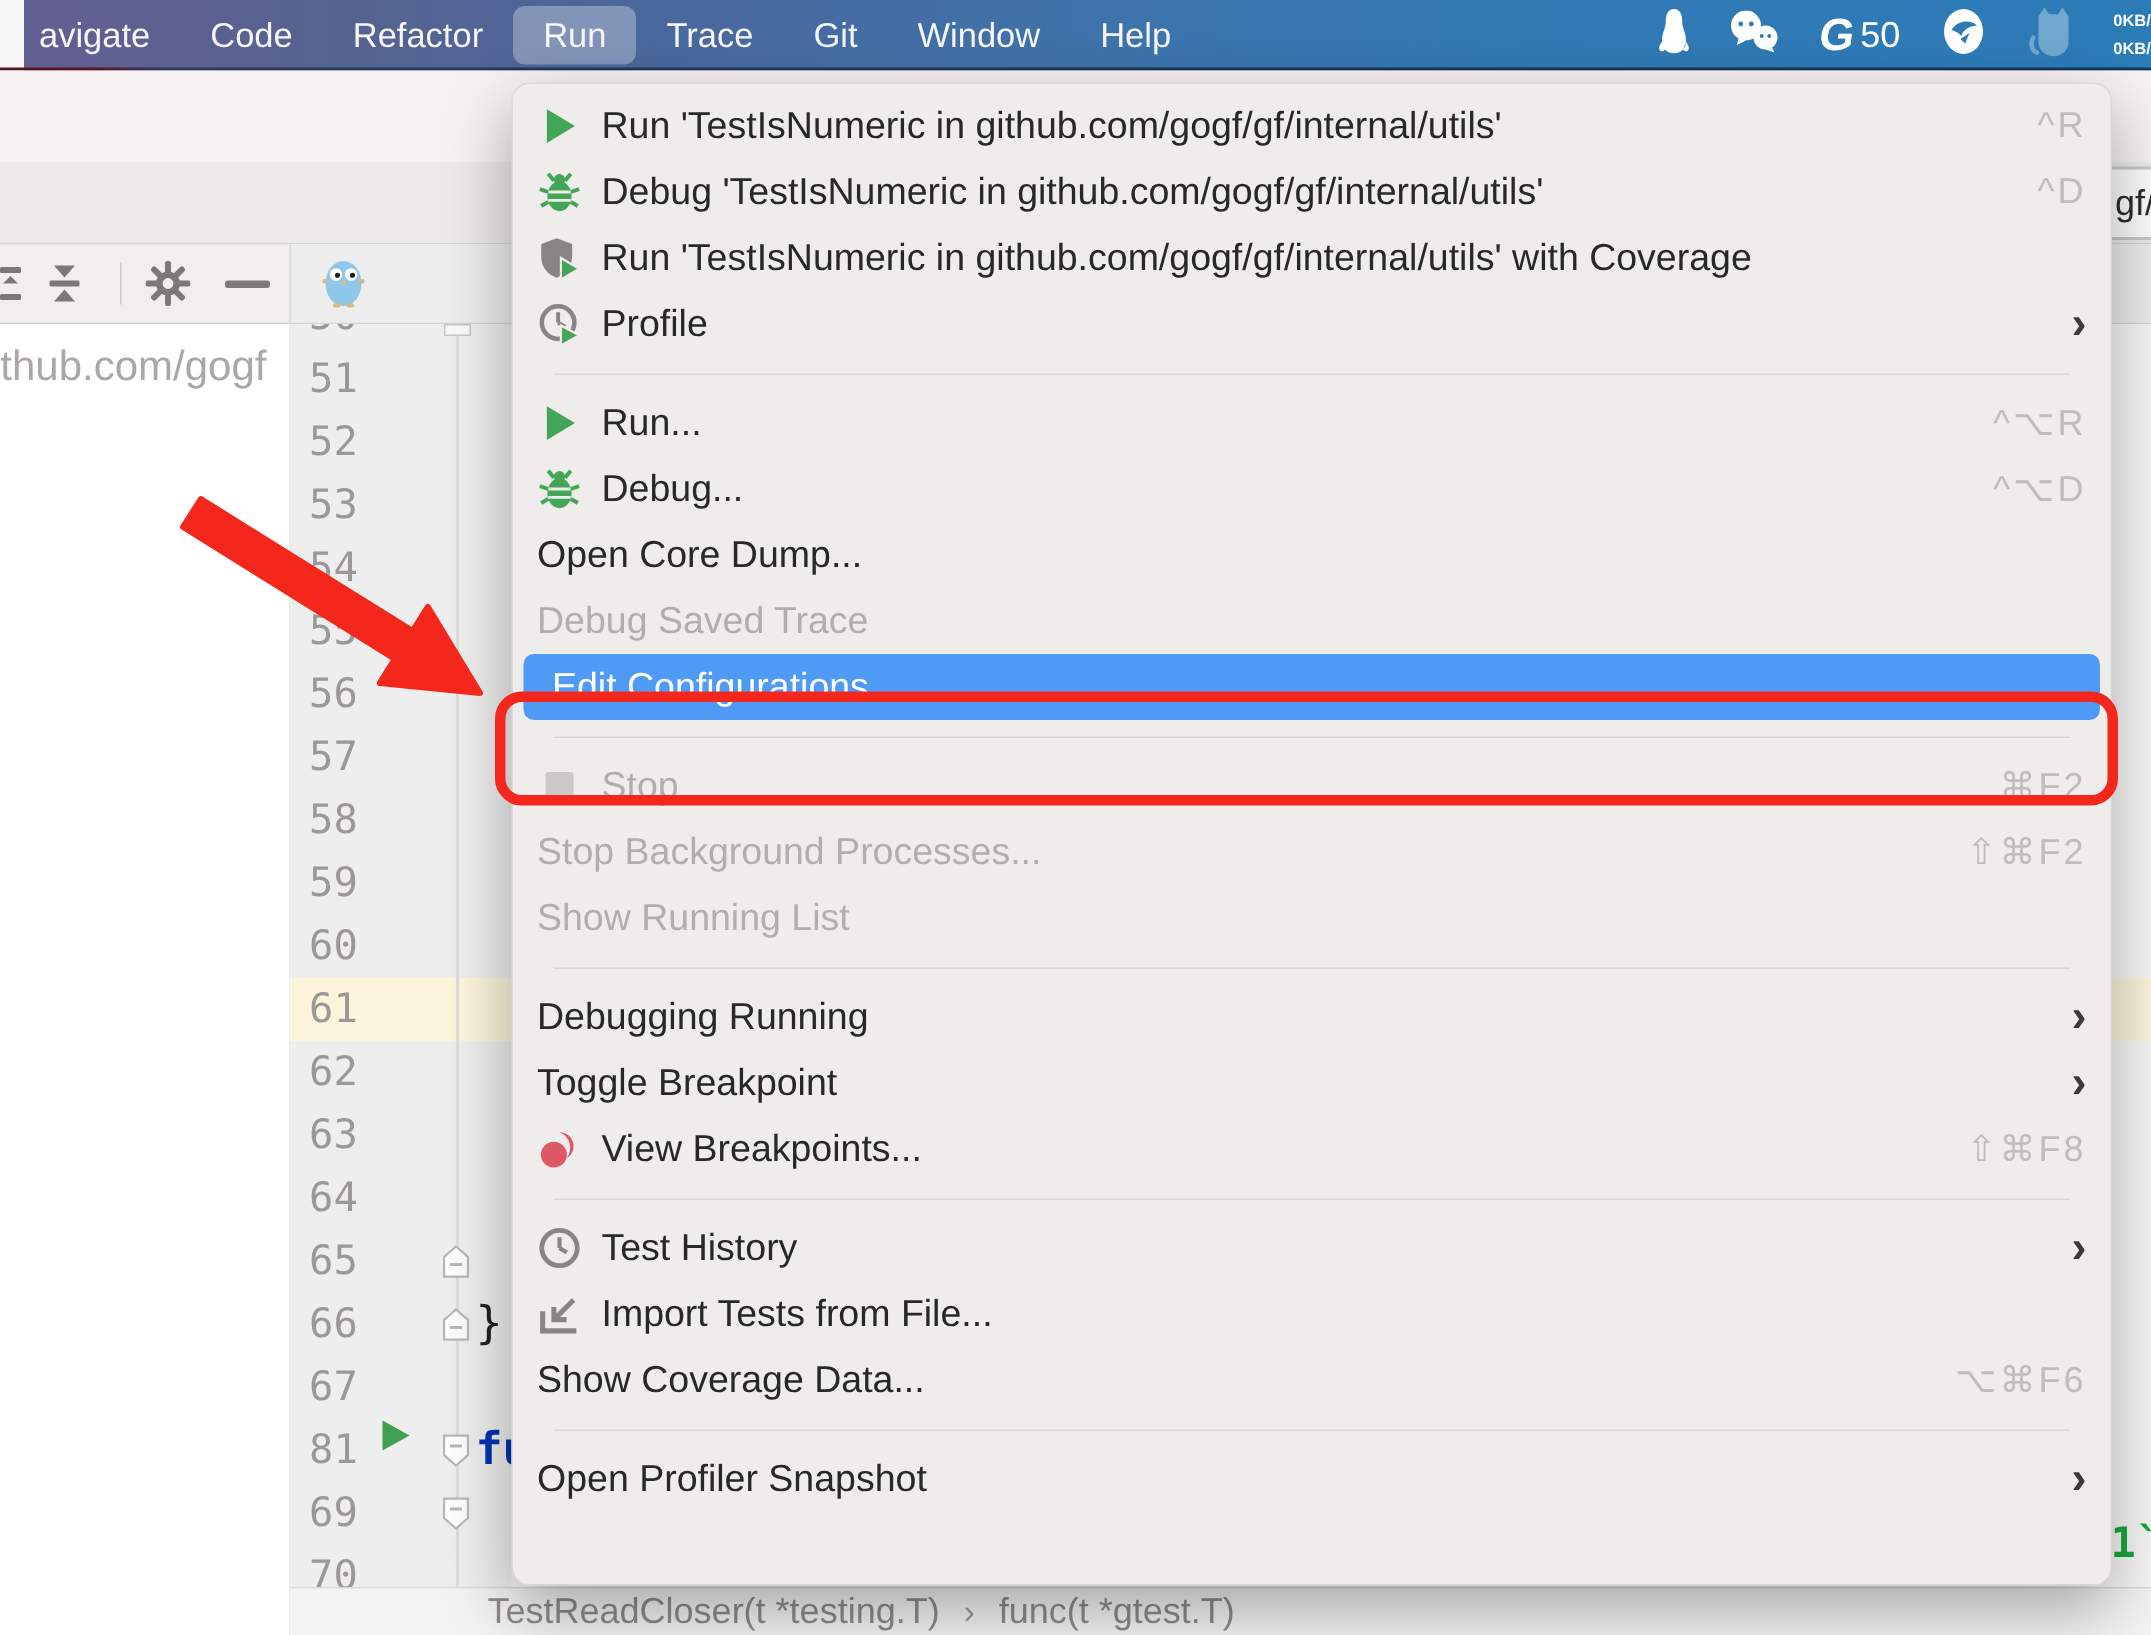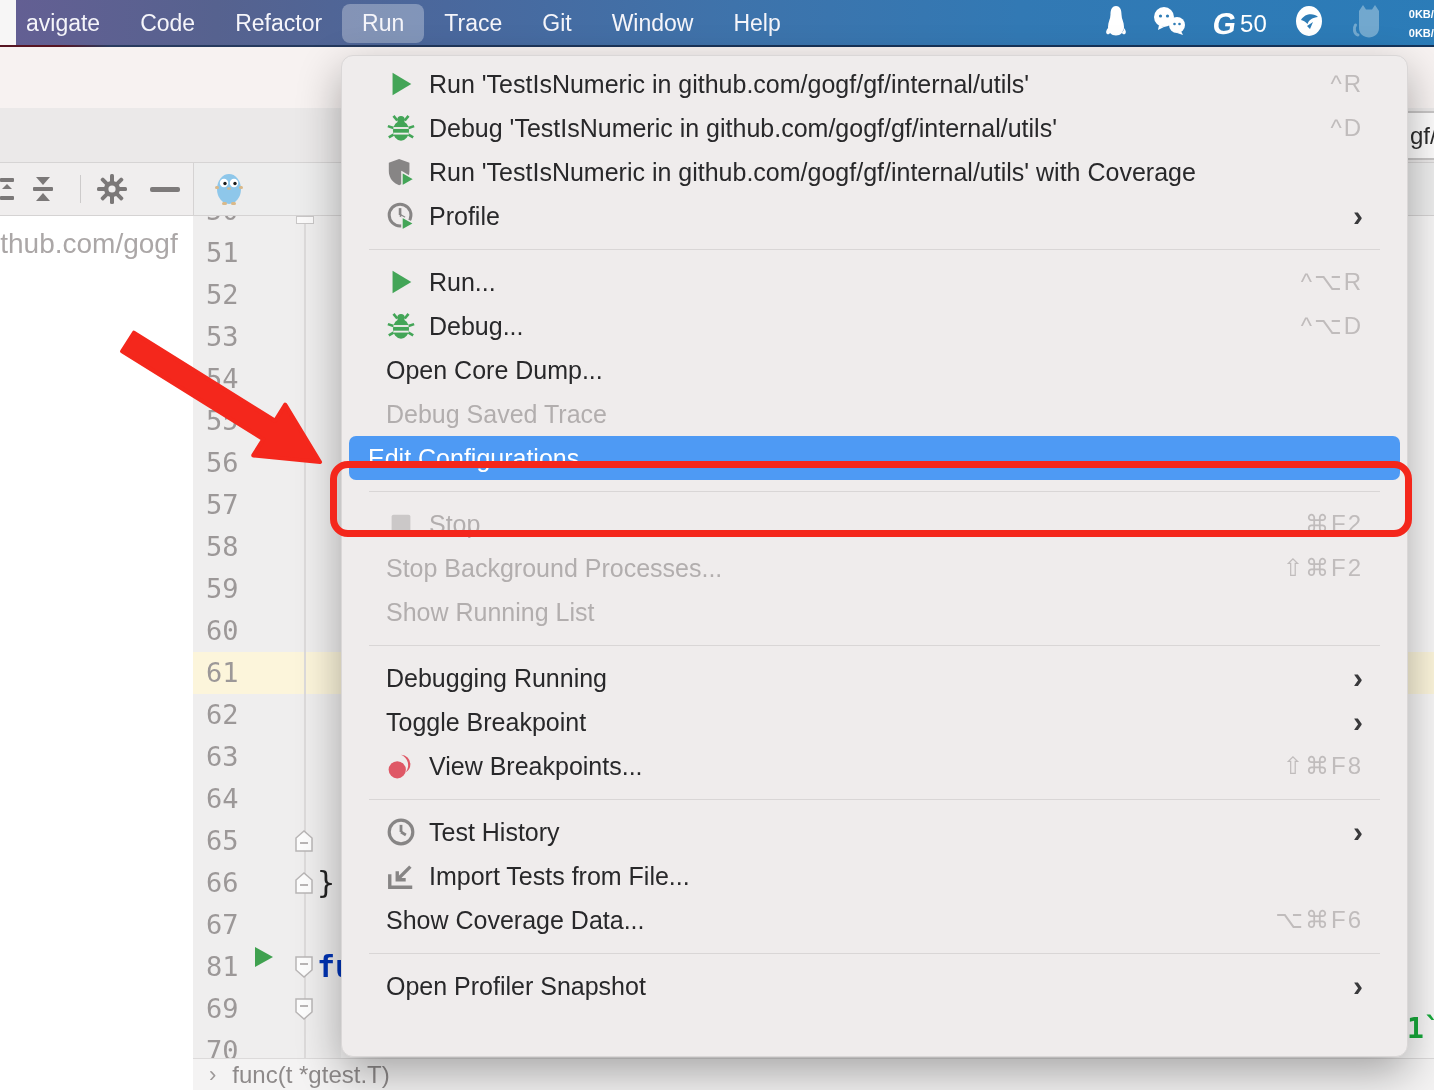--- a/index.html
+++ b/index.html
@@ -58,21 +58,21 @@
   
   .breadcrumb{left:193px;top:1058px;width:1241px;height:32px;background:#f4f3f3;border-top:1px solid #dcdada;
     display:flex;align-items:center;color:#8e8a8a;font-size:24px;}
   .breadcrumb .bc1{margin-left:132px;}
   .breadcrumb .bsep{margin:0 16px;color:#9d9999;font-size:22px;}
 
   
   .popup{left:341px;top:55px;width:1067px;height:1002px;background:#efecec;border:1px solid #dad7d7;
     border-radius:12px;box-shadow:0 16px 44px rgba(0,0,0,0.32);box-sizing:border-box;
     padding:6px 0;z-index:5;}
-  .mi{height:44px;display:flex;align-items:center;padding:0 44px;font-size:25px;color:#28282a;}
+  .mi{height:44px;display:flex;align-items:center;padding:0 16px;font-size:25px;color:#28282a;}
   .mi .ic{width:30px;height:30px;margin-right:13px;flex:none;position:relative;}
   .mi .lbl{flex:1;white-space:nowrap;overflow:hidden;}
   .mi .sc{color:#c0bcbc;font-size:24px;letter-spacing:2px;margin-left:20px;white-space:nowrap;}
   .mi .chev{color:#3a3a3c;font-size:30px;font-weight:bold;margin-left:20px;line-height:44px;}
   .mi.dis{color:#b2aeae;}
   .mi.sel{margin:0 7px;padding:0 19px;background:#4e9af4;border-radius:7px;color:#fff;}
   .sep{height:22px;display:flex;align-items:center;padding:0 27px;}
   .sep i{display:block;height:1px;background:#d9d6d6;width:100%;}
 
   
@@ -256,20 +256,21 @@
     <span class="code-ch" style="top:646px">}</span>
     <span class="code-ch kw" style="top:730px">fu</span>
   </div>
 
   <div class="abs editor-sliver">
     <div class="sliver-band"></div>
     <span class="green-code">1`</span>
   </div>
 
   <div class="abs breadcrumb">
+    <span class="bc1">TestReadCloser(t *testing.T)</span>
     <span class="bsep">›</span>
     <span>func(t *gtest.T)</span>
   </div>
 
   <div class="abs popup">
 
     <div class="mi">
       <span class="ic"><svg width="30" height="30" viewBox="0 0 16 16">
             <path d="M3.5 2 L13.5 8 L3.5 14 Z" fill="#43a557"></path>
           </svg></span>

